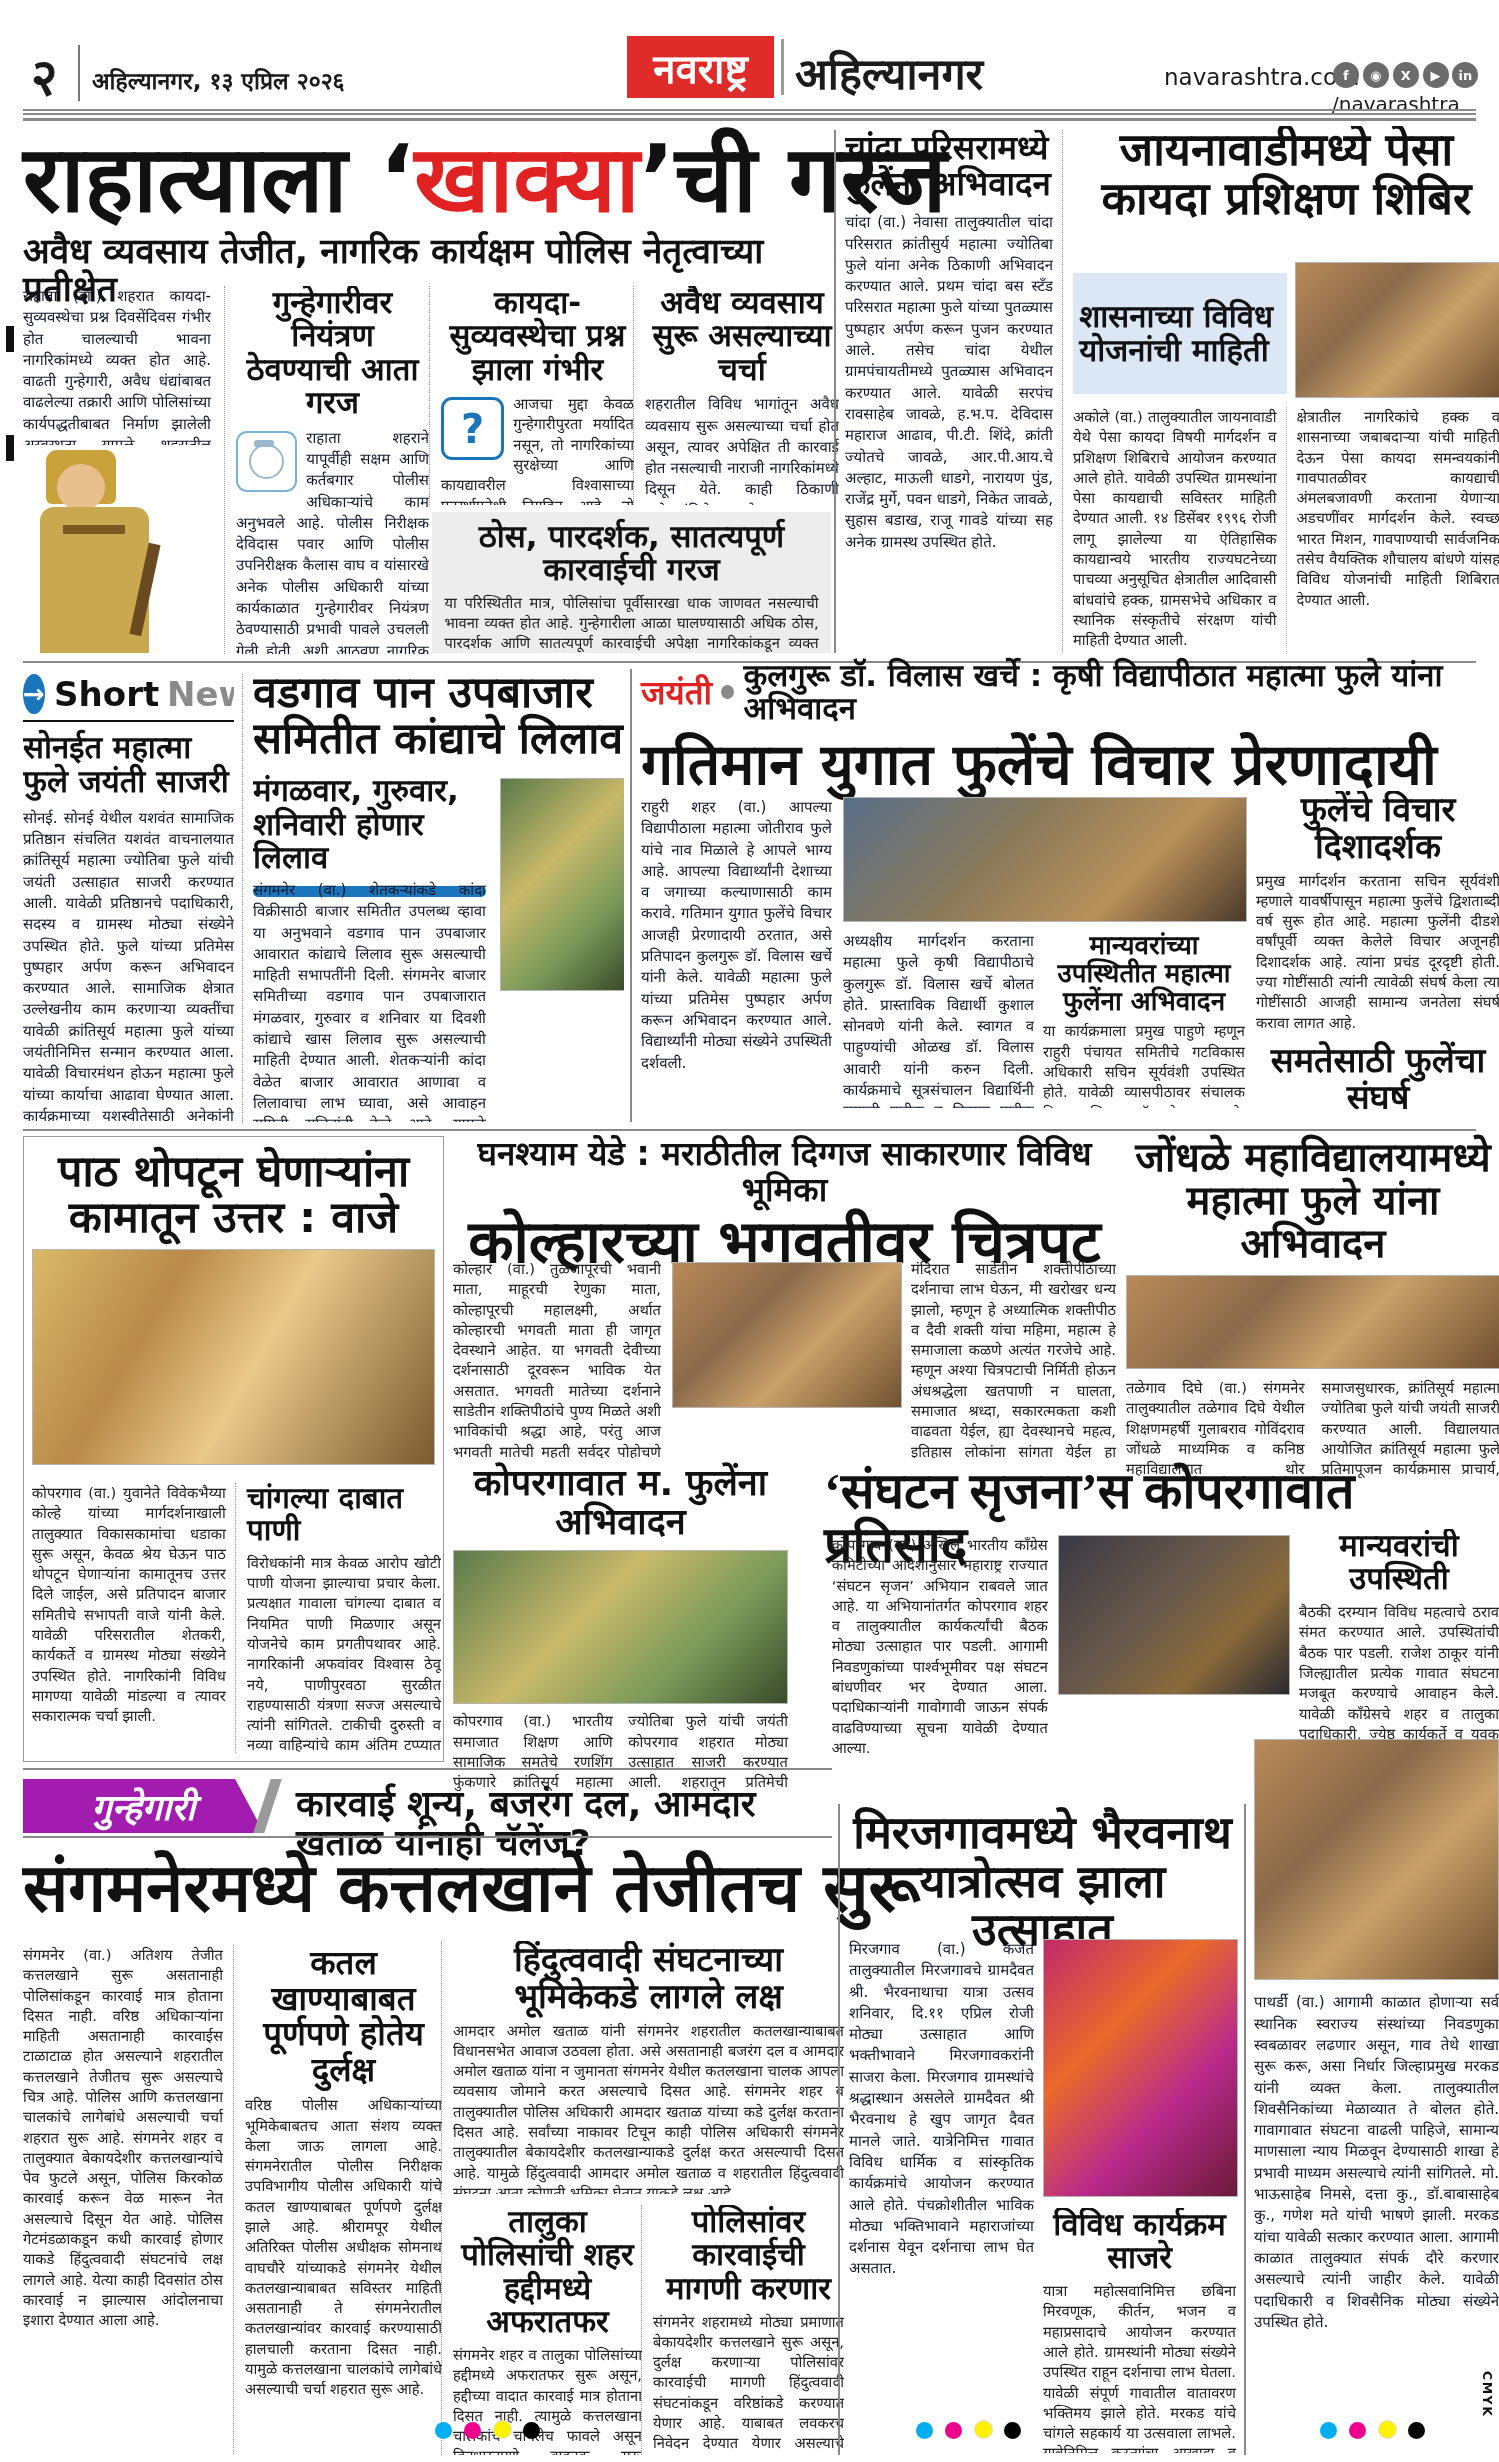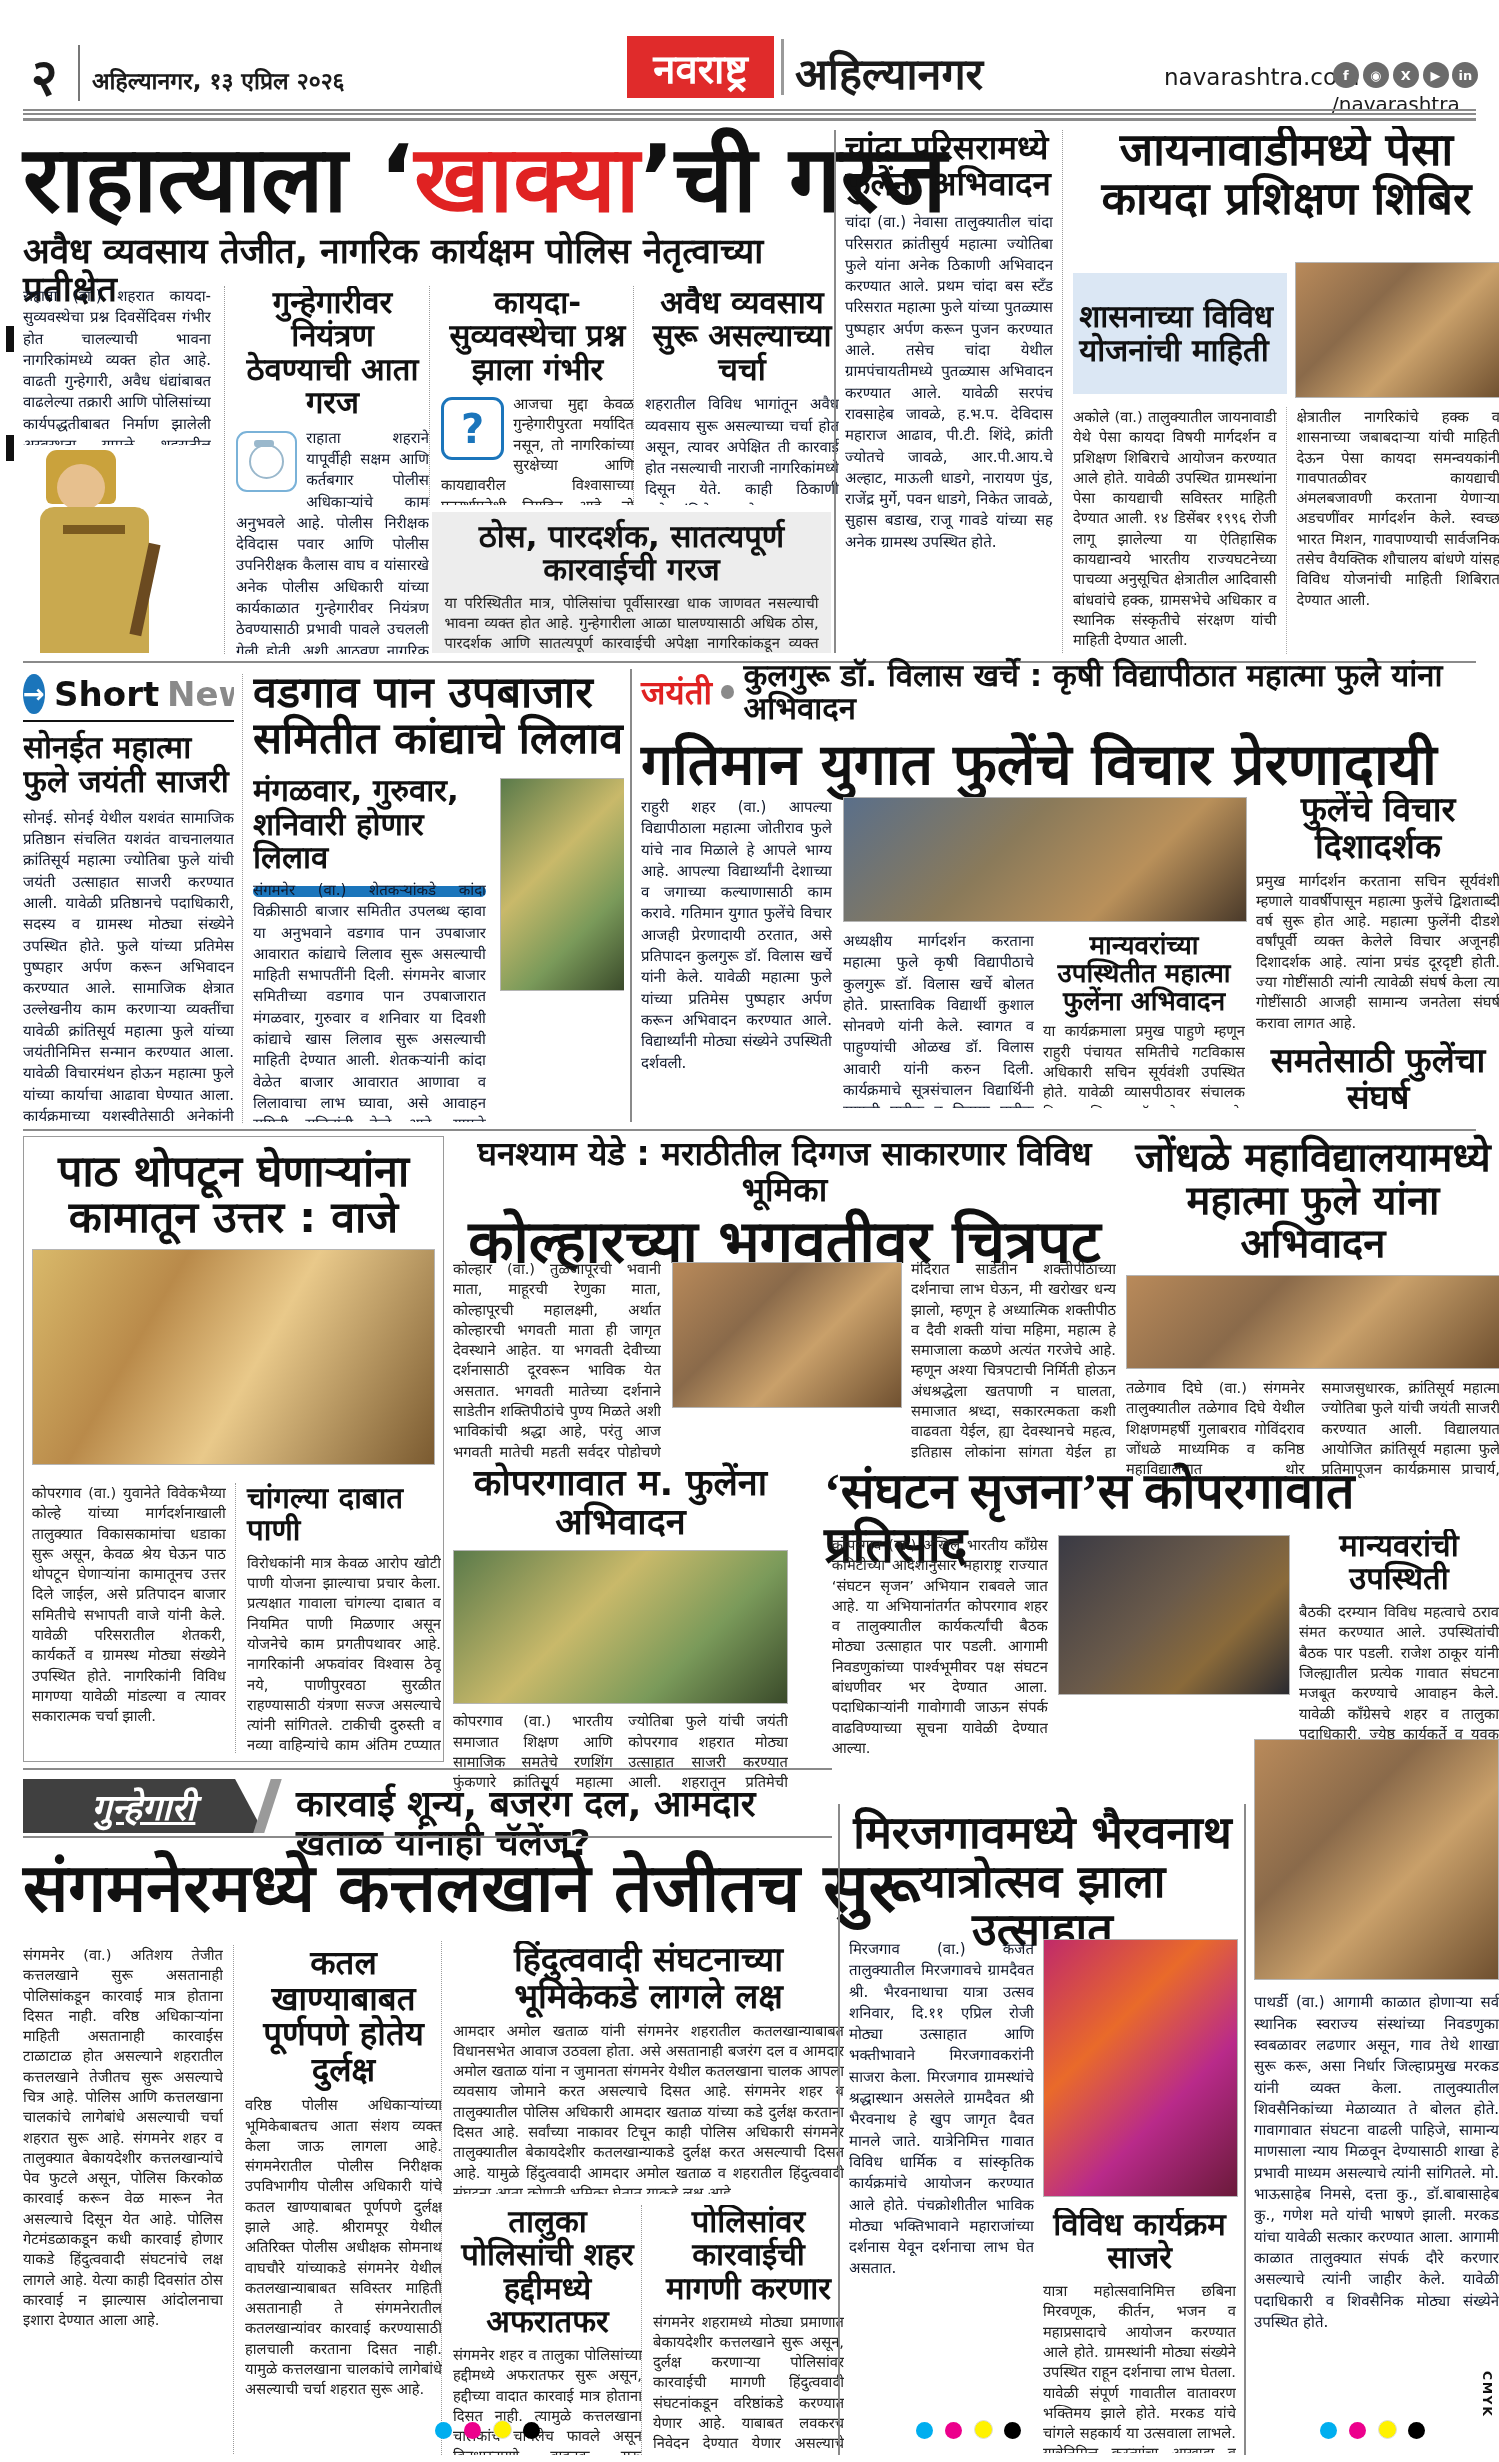--- a/index.html
+++ b/index.html
@@ -23,22 +23,22 @@
   .red{color:#e02222;}
   .kicker-dot{display:inline-block;width:14px;height:14px;border-radius:50%;background:#8a8a8a;margin:0 9.3px;vertical-align:middle;}
   .icon-circle{display:inline-flex;align-items:center;justify-content:center;border-radius:50%;}
   .soc{width:26px;height:26px;background:#6b6b6b;color:#fff;font-size:13px;font-weight:bold;margin-left:3.9px;}
   .qbox{float:left;width:57px;height:57px;border:3.1px solid #1b75bb;border-radius:11px;color:#1b75bb;
         font-size:40px;font-weight:bold;display:flex;align-items:center;justify-content:center;margin:3.1px 9.3px 3.1px 0;}
   .avbox{float:left;width:57px;height:57px;border:2.3px solid #7ab2d8;border-radius:11px;margin:3.1px 9.3px 3.1px 0;
          display:flex;align-items:center;justify-content:center;}
   .avhead{width:31px;height:31px;border:2.3px solid #9ab8cc;border-radius:50%;position:relative;}
   .avhead:before{content:"";position:absolute;left:3.1px;top:-6.2px;width:20px;height:7.8px;background:#9ab8cc;border-radius:3.1px;}
-  .badge{background:#404040;color:#fff;font-weight:bold;font-style:italic;
-         clip-path:polygon(0 0,88% 0,100% 100%,0 100%);display:flex;align-items:center;justify-content:center;text-decoration:underline;}
+  .badge{background:#a21caf;color:#fff;font-weight:bold;font-style:italic;
+         clip-path:polygon(0 0,88% 0,100% 100%,0 100%);display:flex;align-items:center;justify-content:center;}
   .graybox{background:#ededed;}
   .bluebox{background:#dbe7f4;}
   .dot{width:17px;height:17px;border-radius:50%;display:inline-block;margin-right:7.8px;}
   .cmyk-v{writing-mode:vertical-rl;font-size:12.4px;letter-spacing:1.6px;color:#111;font-weight:bold;}
   .pill{background:#1b75bb;height:11px;border-radius:6.2px;}
 </style>
 </head>
 <body>
 
 <div class="page">

